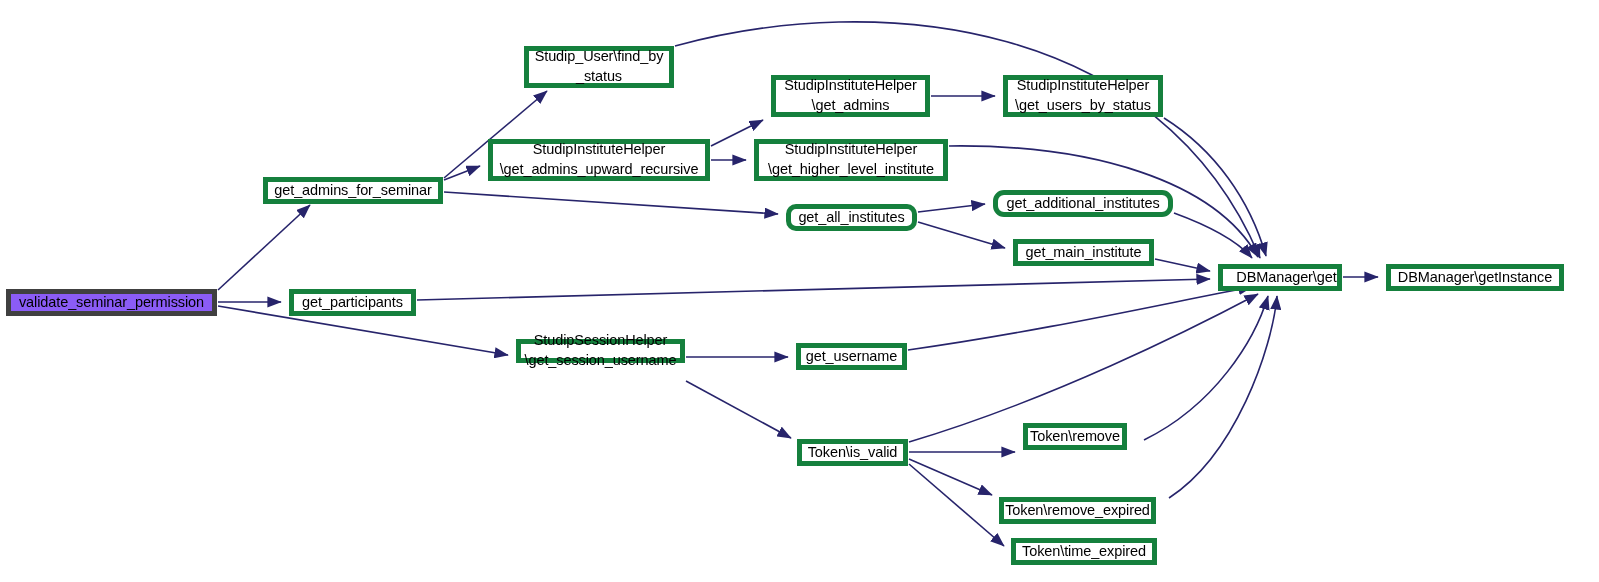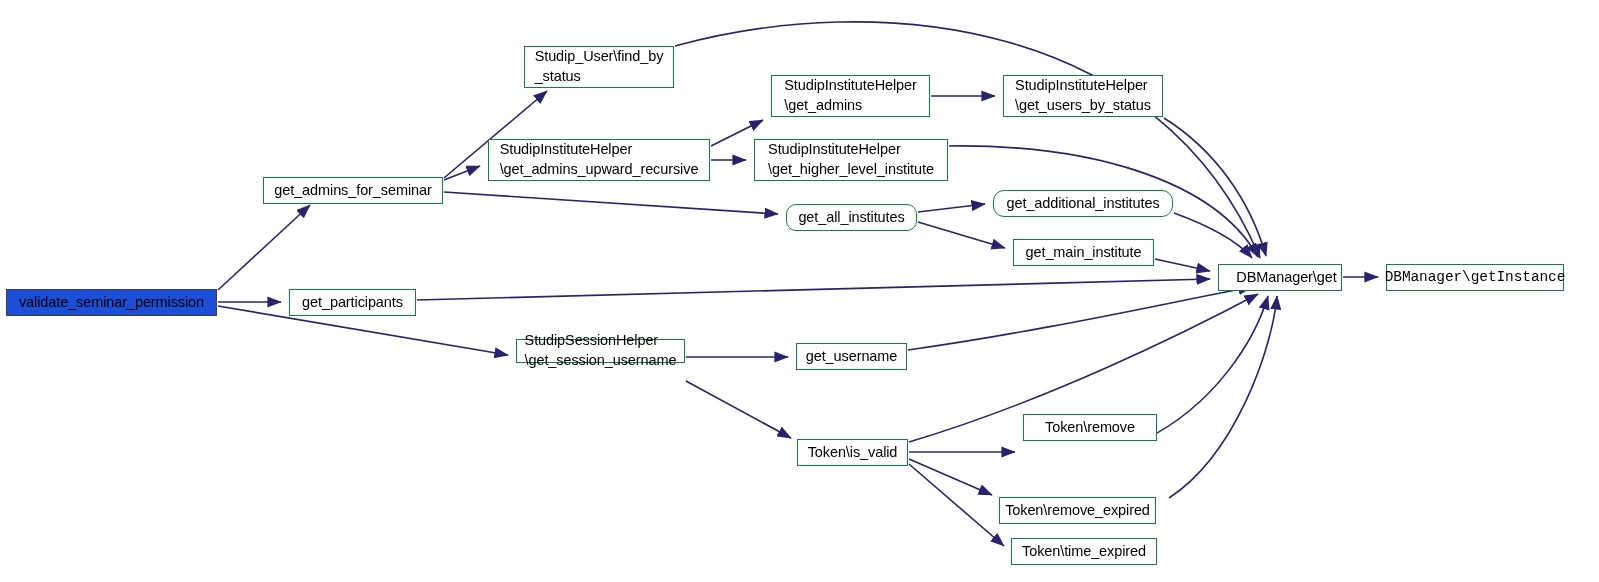--- a/index.html
+++ b/index.html
@@ -21,36 +21,36 @@
   #edge-layer {
     position: absolute;
     left: 0;
     top: 0;
     width: 1599px;
     height: 582px;
   }
   .node {
     position: absolute;
     box-sizing: border-box;
-    border: 1px solid #15803d;
+    border: 5px solid #15803d;
     background: #ffffff;
     color: #000000;
     display: flex;
     align-items: center;
     justify-content: center;
-    text-align: left;
+    text-align: center;
     font-family: "Liberation Sans", sans-serif;
     font-size: 14.5px;
     line-height: 1.35;
     white-space: pre;
     letter-spacing: -0.1px;
     z-index: 2;
   }
   .node.highlight {
-    background: #1d4ed8;
+    background: #8b5cf6;
     border-color: #404040;
   }
   .node.two-line {
     font-size: 14.5px;
   }
 </style>
 </head>
 <body>
 
 <div id="graph-canvas">
@@ -106,20 +106,20 @@
 \get_admins</div>
       <div class="node two-line" style="left: 754px; top: 139px; width: 194px; height: 42px;">StudipInstituteHelper
 \get_higher_level_institute</div>
       <div class="node" style="left: 786px; top: 204px; width: 131px; height: 27px; border-radius: 10px;">get_all_institutes</div>
       <div class="node" style="left: 796px; top: 343px; width: 111px; height: 27px;">get_username</div>
       <div class="node" style="left: 797px; top: 439px; width: 111px; height: 27px;">Token\is_valid</div>
       <div class="node two-line" style="left: 1003px; top: 75px; width: 160px; height: 42px;">StudipInstituteHelper
 \get_users_by_status</div>
       <div class="node" style="left: 993px; top: 190px; width: 180px; height: 27px; border-radius: 11px;">get_additional_institutes</div>
       <div class="node" style="left: 1013px; top: 239px; width: 141px; height: 27px;">get_main_institute</div>
-      <div class="node" style="left: 1023px; top: 414px; width: 134px; height: 27px;">Token\remove</div>
+      <div class="node" style="left: 1023px; top: 423px; width: 104px; height: 27px;">Token\remove</div>
       <div class="node" style="left: 999px; top: 497px; width: 157px; height: 27px;">Token\remove_expired</div>
       <div class="node" style="left: 1011px; top: 538px; width: 146px; height: 27px;">Token\time_expired</div>
       <div class="node" style="left: 1218px; top: 264px; width: 124px; height: 27px; padding-left: 13px;">DBManager\get</div>
-      <div class="node" style="left: 1386px; top: 264px; width: 178px; height: 27px; font-family: Liberation Mono, monospace;">DBManager\getInstance</div>
+      <div class="node" style="left: 1386px; top: 264px; width: 178px; height: 27px;">DBManager\getInstance</div>
     </div>
 
 </div>
 
 </body></html>

